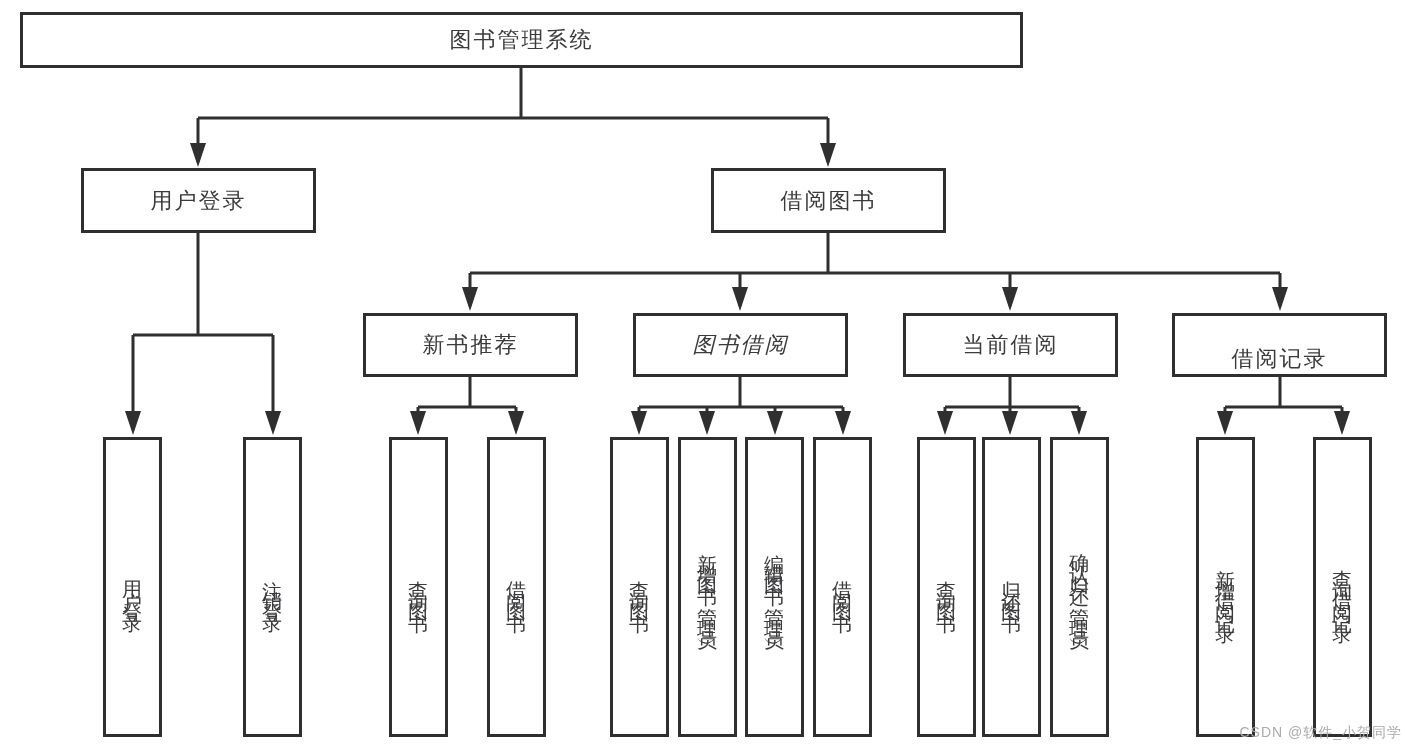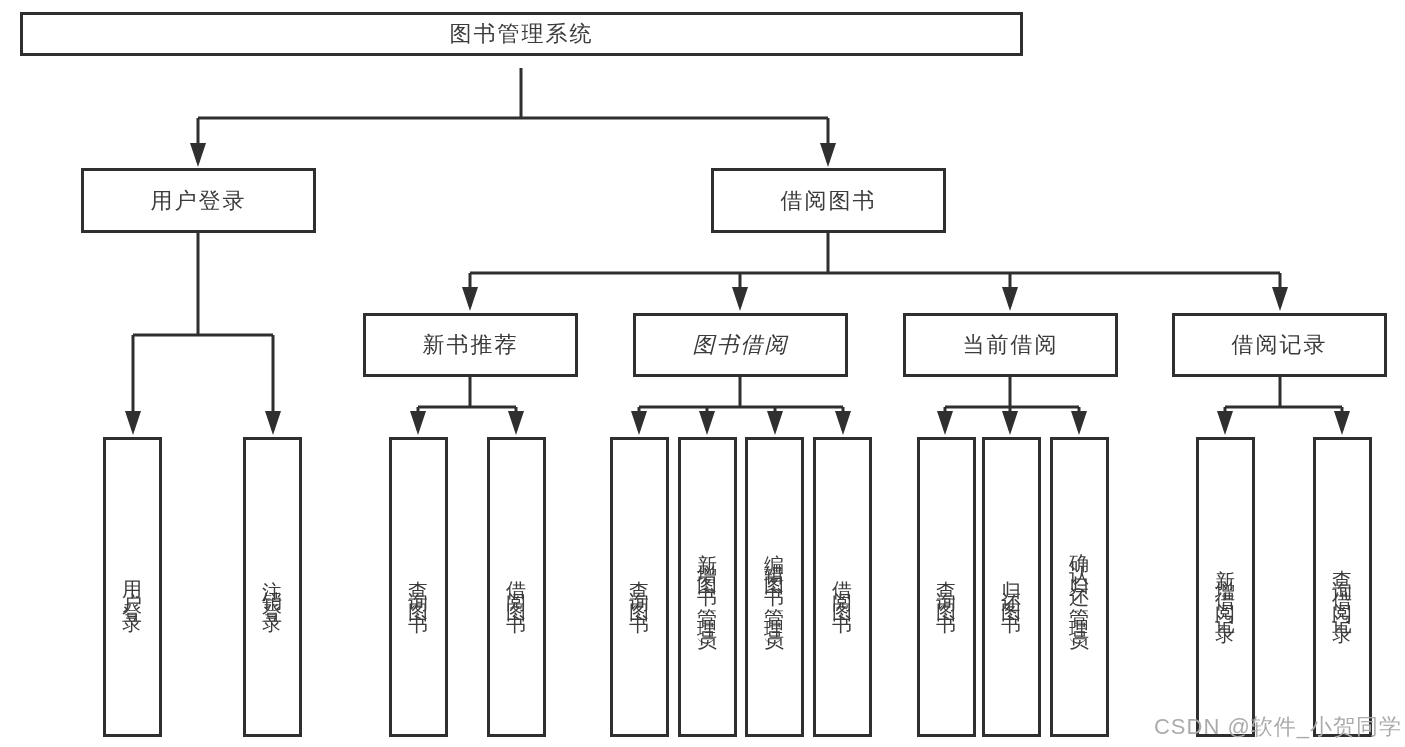--- a/index.html
+++ b/index.html
@@ -15,36 +15,36 @@
     position:absolute;
     box-sizing:border-box;
     background:#ffffff;
     border:3px solid #2f2f2f;
     display:flex;align-items:center;justify-content:center;
     color:#3b3b3d;
     font-size:22px;
     letter-spacing:2px;
     white-space:nowrap;
   }
-  .root{left:20px;top:12px;width:1003px;height:44px;}
+  .root{left:20px;top:12px;width:1003px;height:56px;}
   .lvl2{top:168px;width:235px;height:65px;}
   .lvl3{top:313px;width:215px;height:64px;}
   .leaf{top:437px;width:59px;height:300px;}
   .leaf .v-label{
     writing-mode:vertical-rl;
     text-orientation:mixed;
     font-size:20px;
     letter-spacing:11px;
     line-height:1;
     color:#3b3b3d;
   }
   .watermark{
     position:absolute;
     right:3px;bottom:5px;
-    font-size:22px;
+    font-size:14px;
     color:#ababab;
     letter-spacing:1px;
     white-space:nowrap;
   }
 </style>
 </head>
 <body>
 
 <div class="canvas">
 
@@ -108,21 +108,21 @@
 
   <div class="node lvl3" style="left:363px;">
     <span>新书推荐</span>
   </div>
   <div class="node lvl3" style="left:633px;font-style:italic;">
     <span>图书借阅</span>
   </div>
   <div class="node lvl3" style="left:903px;font-family:Liberation Serif, serif;">
     <span>当前借阅</span>
   </div>
-  <div class="node lvl3" style="left:1172px;">
+  <div class="node lvl3" style="left:1172px;align-items:flex-end;">
     <span>借阅记录</span>
   </div>
 
   <div class="node leaf" style="left:103px;">
     <span class="v-label">用户登录</span>
   </div>
   <div class="node leaf" style="left:243px;">
     <span class="v-label">注销登录</span>
   </div>
   <div class="node leaf" style="left:389px;">

